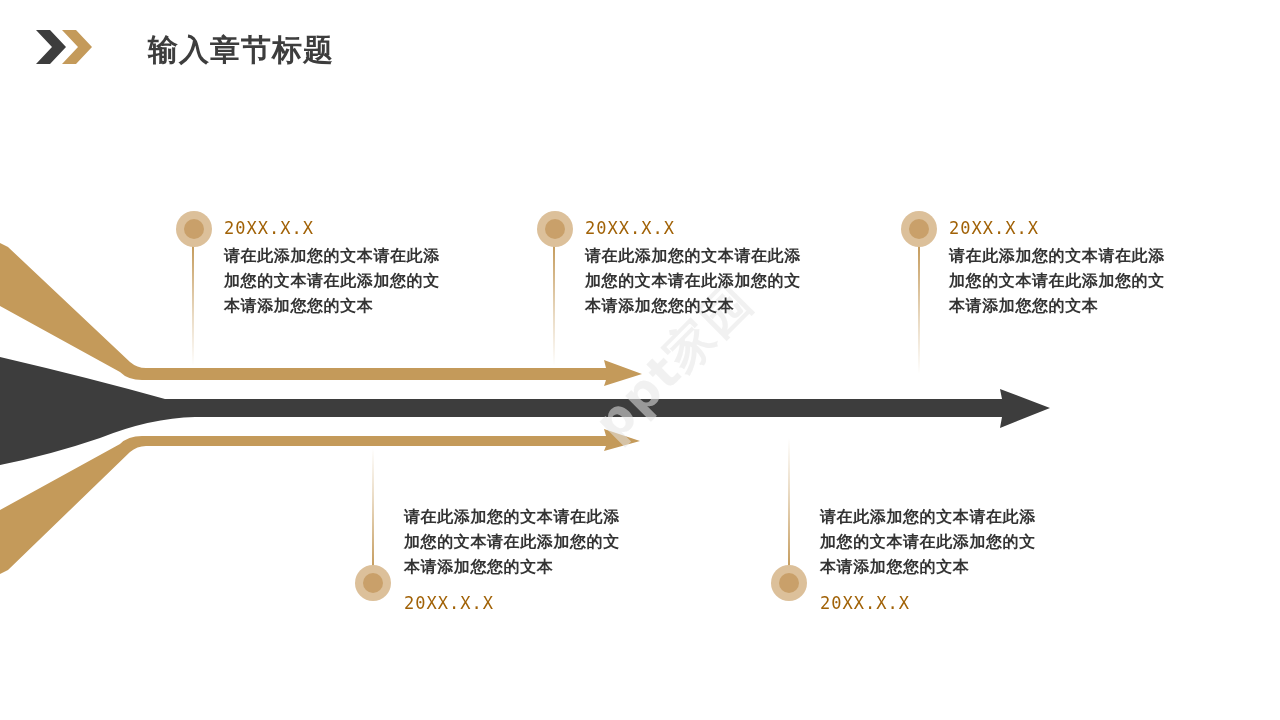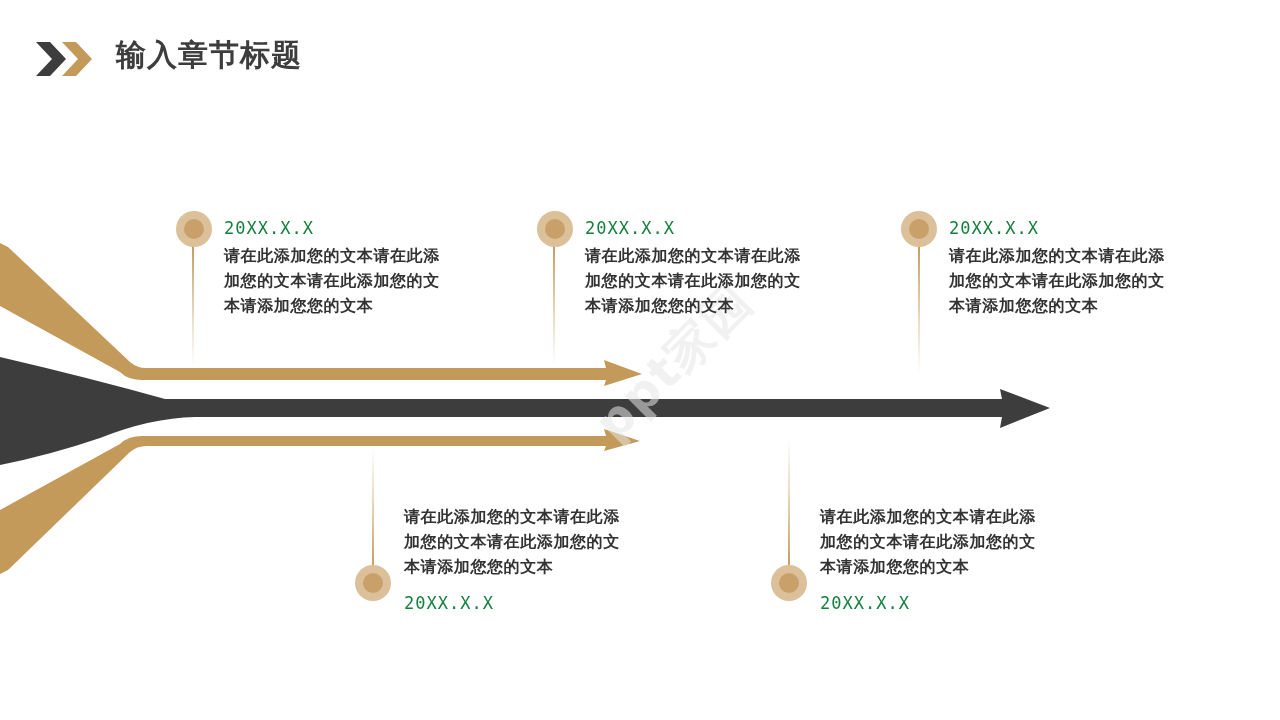--- a/index.html
+++ b/index.html
@@ -1,39 +1,39 @@
 <!DOCTYPE html>
 <html><head>
   <meta charset="utf-8">
   <style>
     html, body { margin: 0; padding: 0; }
     body {
       width: 1280px; height: 720px; overflow: hidden;
       background: #ffffff; position: relative;
       font-family: "DejaVu Sans", "Liberation Sans", sans-serif;
     }
-    .header { position: absolute; left: 36px; top: 30px; height: 46px; display: flex; align-items: flex-end; }
+    .header { position: absolute; left: 36px; top: 30px; height: 46px; display: flex; align-items: flex-start; gap: 32px; }
     .chevrons { width: 58px; height: 34px; }
     .page-title {
       margin-left: 22px; font-size: 30px; font-weight: bold; color: #3d3d3d; letter-spacing: 1px;
     }
     .diagram { position: absolute; left: 0; top: 0; width: 1280px; height: 720px; }
     .stem { position: absolute; width: 2px; }
     .stem.up { background: linear-gradient(to bottom, #c49a5a 0%, rgba(196,154,90,0.35) 60%, rgba(196,154,90,0) 100%); }
     .stem.down { background: linear-gradient(to top, #c49a5a 0%, rgba(196,154,90,0.35) 60%, rgba(196,154,90,0) 100%); }
     .dot {
       position: absolute; width: 36px; height: 36px; border-radius: 50%;
       background: #dcc09a; box-sizing: border-box;
     }
     .dot::after {
       content: ""; position: absolute; left: 8px; top: 8px; width: 20px; height: 20px;
       border-radius: 50%; background: #c9a06a;
     }
     .date {
-      position: absolute; font-size: 17px; color: #15803d; letter-spacing: 1px;
+      position: absolute; font-size: 17px; color: #a16207; letter-spacing: 1px;
       font-family: "DejaVu Sans Mono", "Liberation Mono", monospace;
     }
     .desc {
       position: absolute; width: 220px; font-size: 16px; line-height: 25px;
       color: #333333; font-weight: bold; letter-spacing: 0.6px;
     }
     .watermark {
       position: absolute; left: 575px; top: 330px; font-size: 48px; font-weight: bold;
       color: rgba(230,230,230,0.55); transform: rotate(-45deg); letter-spacing: 2px;
       pointer-events: none;

